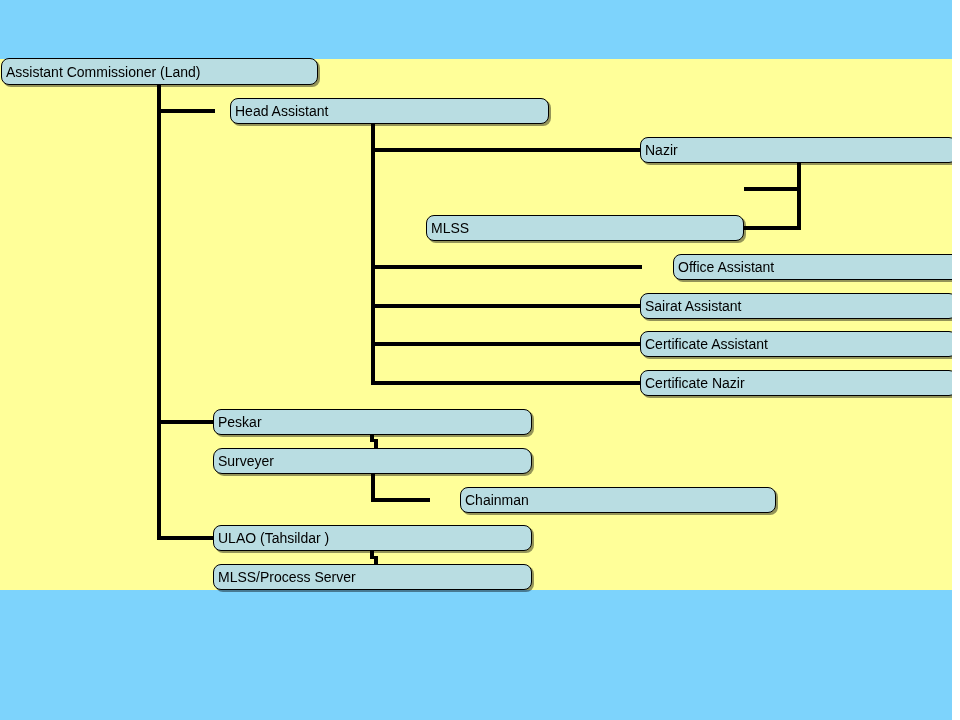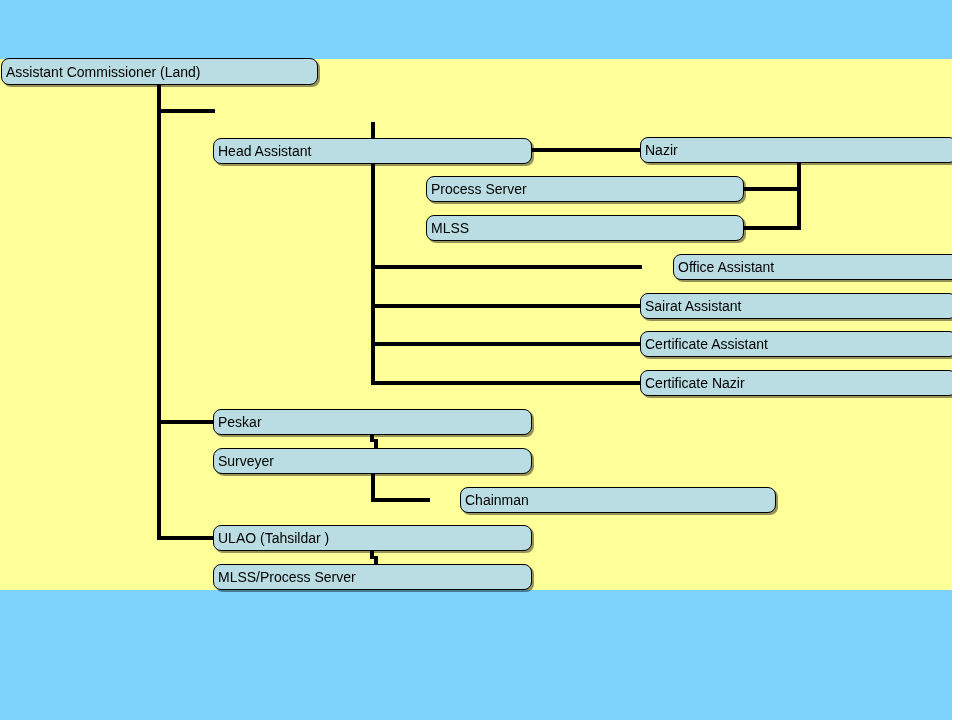--- a/index.html
+++ b/index.html
@@ -32,21 +32,21 @@
     align-items:center;
     padding-left:4px;
     font-size:14px;
     color:#000000;
     white-space:nowrap;
     overflow:hidden;
     z-index:2;
   }
   
   .n0{left:1px;top:58px;width:317px;height:27px;}
-  .n1{left:213px;top:98px;width:319px;margin-top:40px;}
+  .n1{left:230px;top:98px;width:319px;}
   .n2{left:640px;top:137px;width:317px;}
   .n3{left:426px;top:176px;width:318px;}
   .n4{left:426px;top:215px;width:318px;}
   .n5{left:640px;top:254px;width:317px;margin-left:33px;}
   .n6{left:640px;top:293px;width:317px;}
   .n7{left:640px;top:331px;width:317px;}
   .n8{left:640px;top:370px;width:317px;}
   .n9{left:213px;top:409px;width:319px;}
   .n10{left:213px;top:448px;width:319px;border-radius:9px;}
   .n11{left:427px;top:487px;width:316px;margin-left:33px;}
@@ -101,23 +101,20 @@
 
   <div class="node n0">
       <span>Assistant Commissioner (Land)</span>
     </div>
   <div class="node n1">
       <span>Head Assistant</span>
     </div>
   <div class="node n2">
       <span>Nazir</span>
     </div>
-  <div class="node n3">
-      <span>Process Server</span>
-    </div>
   <div class="node n4">
       <span>MLSS</span>
     </div>
   <div class="node n5">
       <span>Office Assistant</span>
     </div>
   <div class="node n6">
       <span>Sairat Assistant</span>
     </div>
   <div class="node n7">

